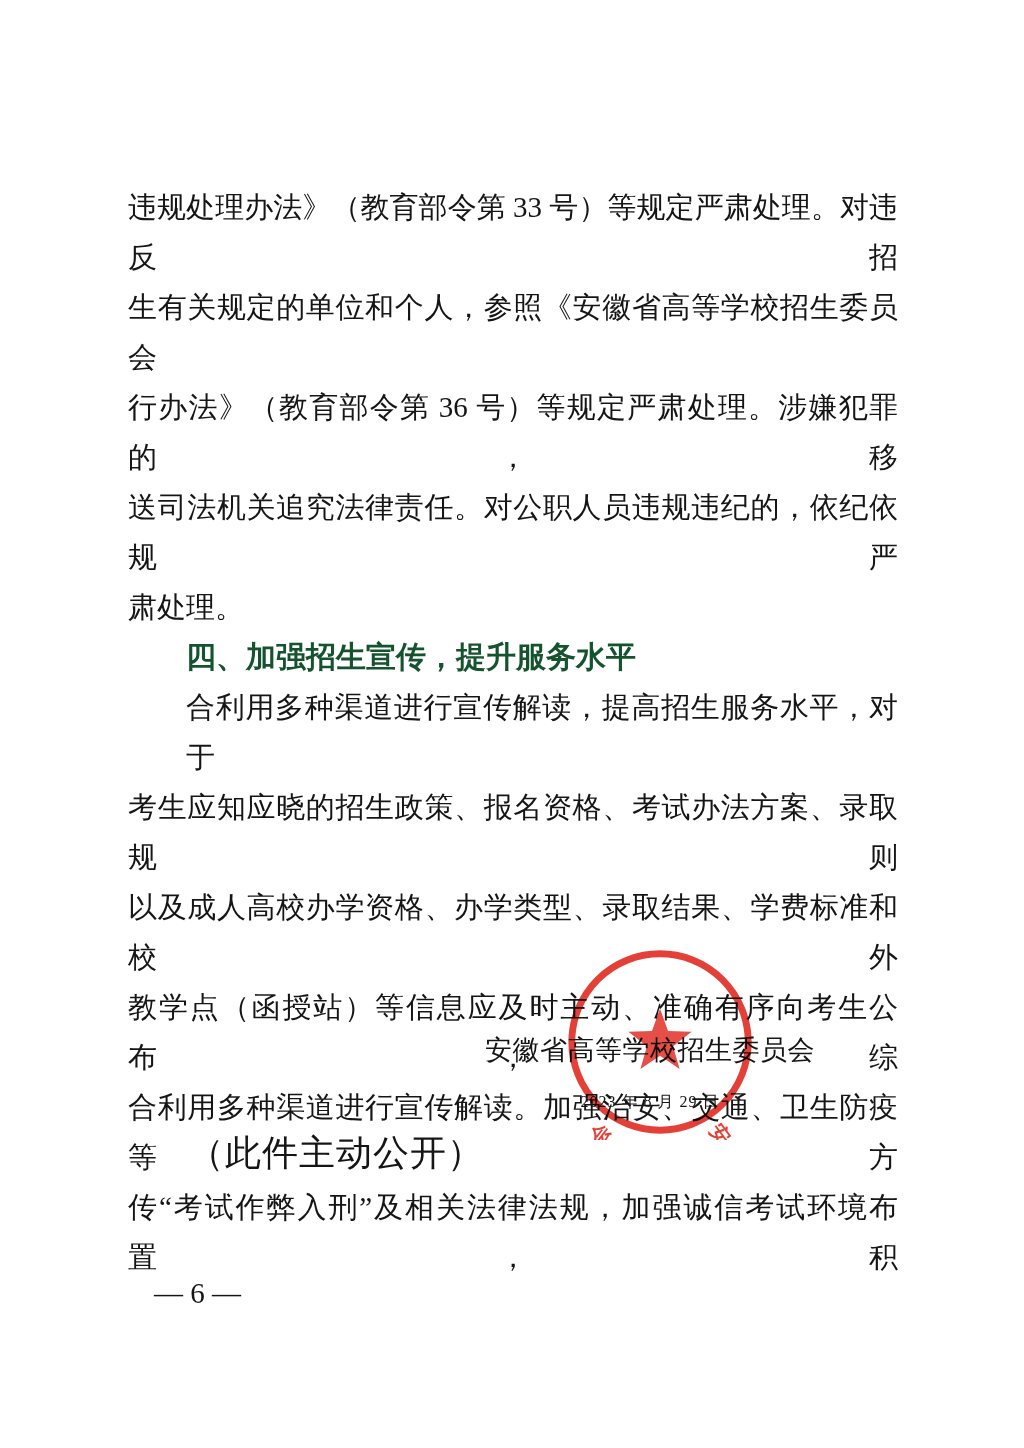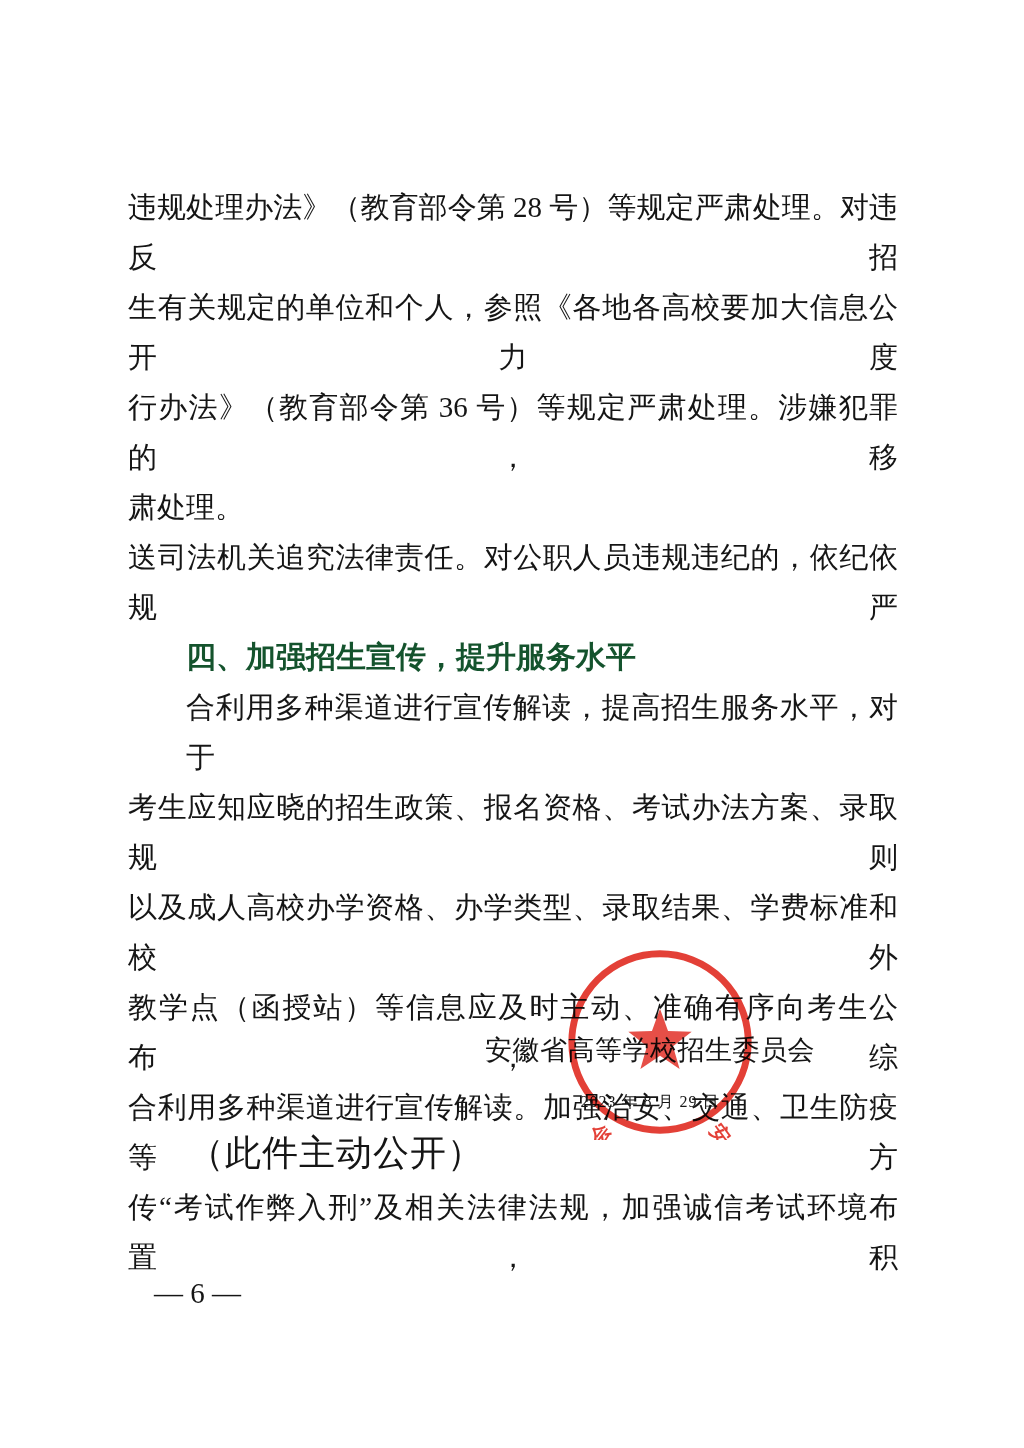--- a/index.html
+++ b/index.html
@@ -70,25 +70,25 @@
     pointer-events:none;
   }
   .seal svg{width:100%;height:100%;}
 </style>
 </head>
 <body>
 
 <div class="page">
 
   <section class="body-text">
-    <p class="line j">违规处理办法》（教育部令第 28 号）等规定严肃处理。对违反招</p>
-    <p class="line j">生有关规定的单位和个人，参照《各地各高校要加大信息公开力度</p>
+    <p class="line j">违规处理办法》（教育部令第 33 号）等规定严肃处理。对违反招</p>
+    <p class="line j">生有关规定的单位和个人，参照《安徽省高等学校招生委员会</p>
     <p class="line j">行办法》（教育部令第 36 号）等规定严肃处理。涉嫌犯罪的，移</p>
+    <p class="line j">送司法机关追究法律责任。对公职人员违规违纪的，依纪依规严</p>
     <p class="line">肃处理。</p>
-    <p class="line j">送司法机关追究法律责任。对公职人员违规违纪的，依纪依规严</p>
 
     <h2 class="heading">四、加强招生宣传，提升服务水平</h2>
 
     <p class="line j indent">合利用多种渠道进行宣传解读，提高招生服务水平，对于</p>
     <p class="line j">考生应知应晓的招生政策、报名资格、考试办法方案、录取规则</p>
     <p class="line j">以及成人高校办学资格、办学类型、录取结果、学费标准和校外</p>
     <p class="line j">教学点（函授站）等信息应及时主动、准确有序向考生公布，综</p>
     <p class="line j">合利用多种渠道进行宣传解读。加强治安、交通、卫生防疫等方</p>
     <p class="line j">传“考试作弊入刑”及相关法律法规，加强诚信考试环境布置，积</p>
 

